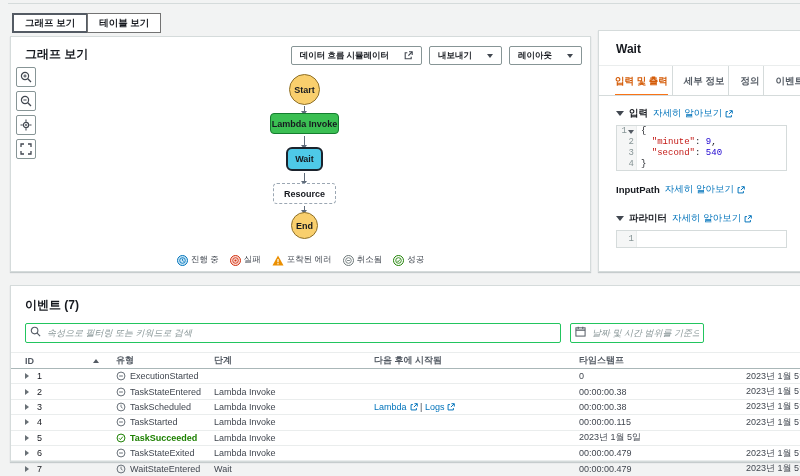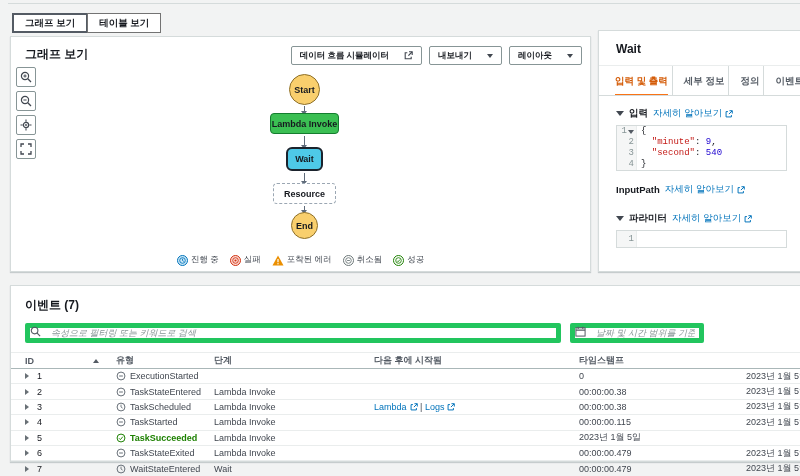--- a/index.html
+++ b/index.html
@@ -74,21 +74,21 @@
   .gut { width:20px; background:#f5f6f6; color:#879596; text-align:right; padding-right:2px; flex:none; display:flex; justify-content:flex-end; align-items:center; gap:1px; border-right:1px solid #eaeded; }
   .fold { width:0; height:0; border-left:3px solid transparent; border-right:3px solid transparent; border-top:4px solid #545b64; display:inline-block; }
   .ctext { padding-left:4px; white-space:pre; color:#16191f; }
   .tok-str { color:#c41a16; } .tok-num { color:#1c00cf; }
   .inputpath { display:flex; align-items:center; gap:5px; margin:3px 0 16px 0; }
 
   
   .etitle { padding:11px 0 8px 14px; }
   .filterrow { display:flex; padding:0 14px; gap:9px; }
   .searchbox { position:relative; width:536px; }
-  .searchbox input, .datebox input { width:100%; height:20px; border:5px solid #22c55e; border-radius:2px; font-size:9px; font-family:inherit; padding:0 4px 0 21px; color:#16191f; outline:none; }
+  .searchbox input, .datebox input { width:100%; height:20px; border:1px solid #22c55e; border-radius:2px; font-size:9px; font-family:inherit; padding:0 4px 0 21px; color:#16191f; outline:none; }
   .searchbox input::placeholder, .datebox input::placeholder { color:#879596; font-style:italic; }
   .inicon { position:absolute; left:5px; top:4px; color:#545b64; }
   .datebox { position:relative; width:134px; }
   .etable { margin-top:9px; }
   .egrid { display:grid; grid-template-columns:91px 98px 160px 205px 167px 1fr; align-items:center; padding-left:14px; }
   .ehead { height:17px; border-top:1px solid #eaeded; border-bottom:1px solid #aab7b8; }
   .ehead > div { font-size:9px; font-weight:bold; color:#545b64; display:flex; align-items:center; gap:4px; }
   .sortup { width:0; height:0; border-left:3.5px solid transparent; border-right:3.5px solid transparent; border-bottom:4.5px solid #545b64; display:inline-block; margin-left:55px; }
   .erow { height:15.4px; border-bottom:1px solid #eaeded; cursor:pointer; }
   .erow > div { font-size:9px; color:#414750; white-space:nowrap; overflow:hidden; }

